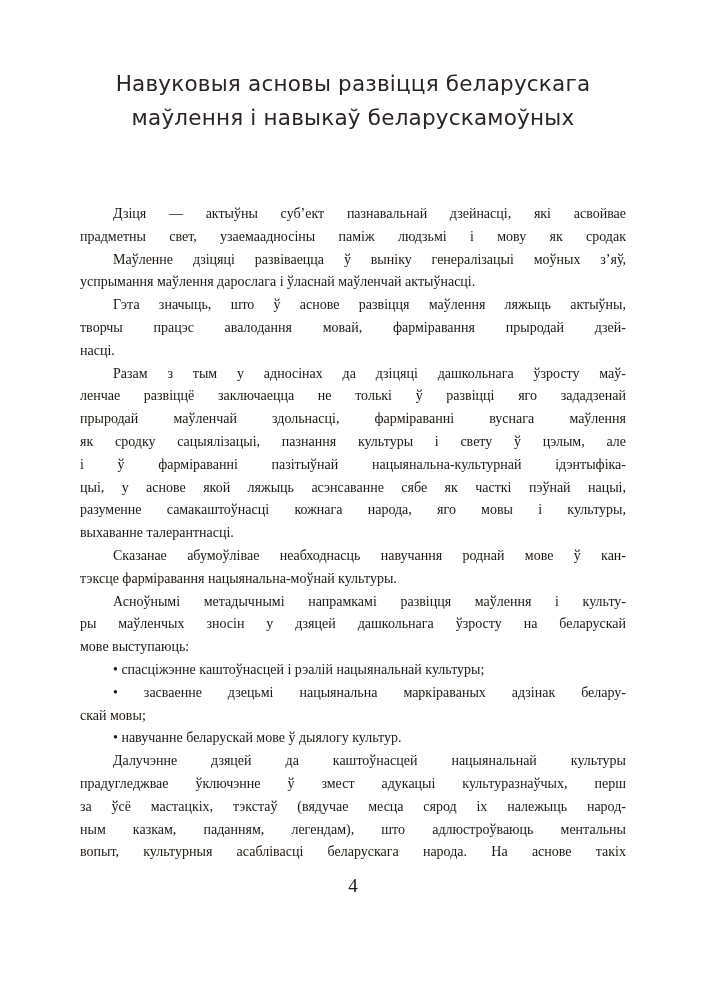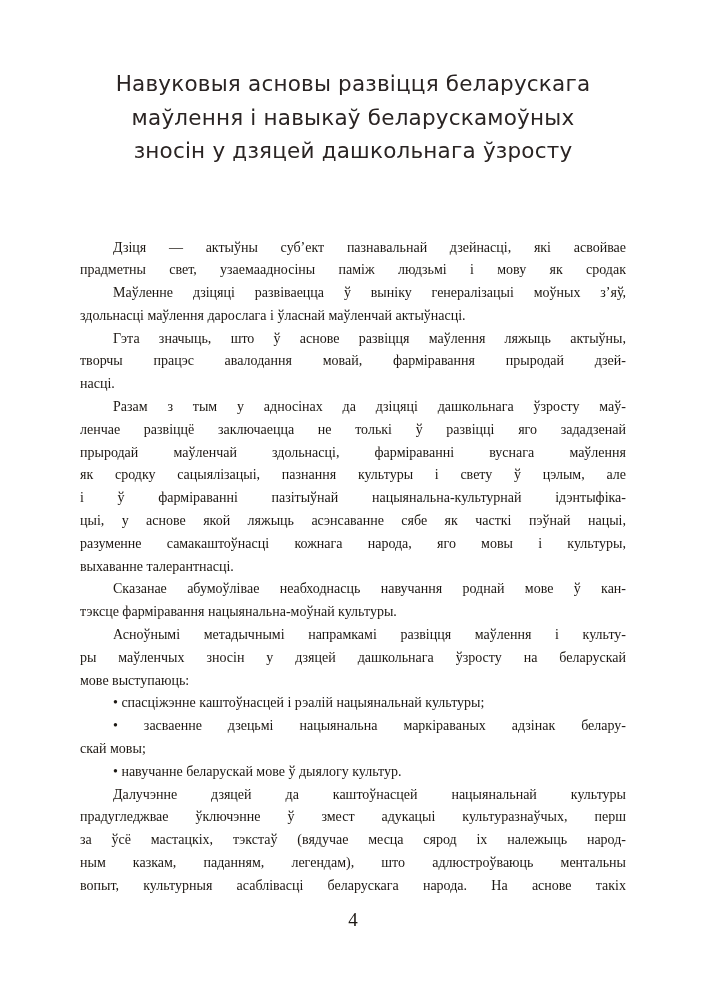--- a/index.html
+++ b/index.html
@@ -64,31 +64,30 @@
   }
 </style>
 </head>
 <body>
 
 <div class="page">
 
   <h1 class="title">
     <span class="title-line">Навуковыя асновы развіцця беларускага</span>
     <span class="title-line">маўлення і навыкаў беларускамоўных</span>
-    <span class="title-line">зносін у дзяцей дашкольнага ўзросту</span>
   </h1>
 
   <div class="content" id="content">
       <div class="paragraph">
         <div class="line indent">Дзіця — актыўны суб’ект пазнавальнай дзейнасці, які асвойвае</div>
         <div class="line">прадметны свет, узаемаадносіны паміж людзьмі і мову як сродак</div>
       </div>
       <div class="paragraph">
         <div class="line indent">Маўленне дзіцяці развіваецца ў выніку генералізацыі моўных з’яў,</div>
-        <div class="line endline">здольнасці маўлення дарослага і ўласнай маўленчай актыўнасці.</div>
+        <div class="line endline">успрымання маўлення дарослага і ўласнай маўленчай актыўнасці.</div>
       </div>
       <div class="paragraph">
         <div class="line indent">Гэта значыць, што ў аснове развіцця маўлення ляжыць актыўны,</div>
         <div class="line">творчы працэс авалодання мовай, фарміравання прыродай дзей-</div>
         <div class="line endline">насці.</div>
       </div>
       <div class="paragraph">
         <div class="line indent">Разам з тым у адносінах да дзіцяці дашкольнага ўзросту маў-</div>
         <div class="line">ленчае развіццё заключаецца не толькі ў развіцці яго зададзенай</div>
         <div class="line">прыродай маўленчай здольнасці, фарміраванні вуснага маўлення</div>

